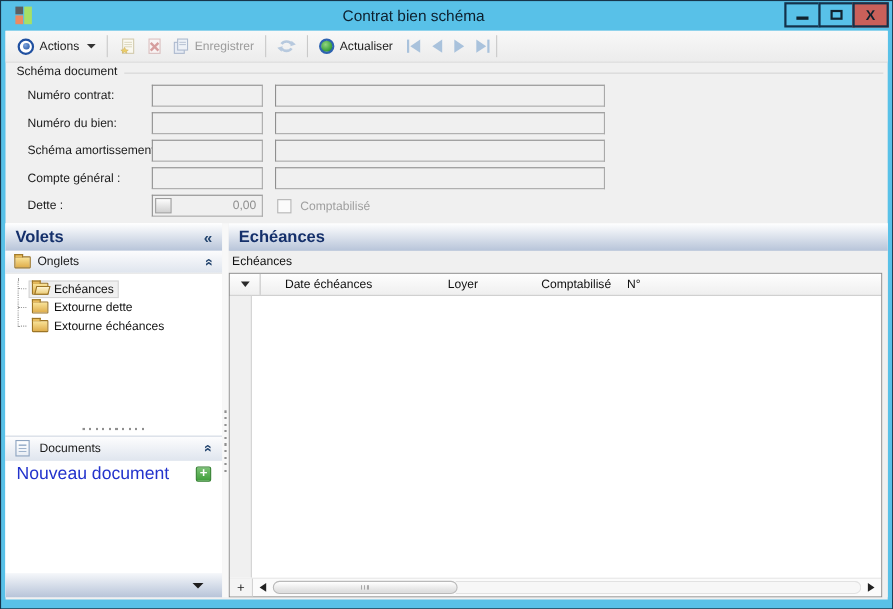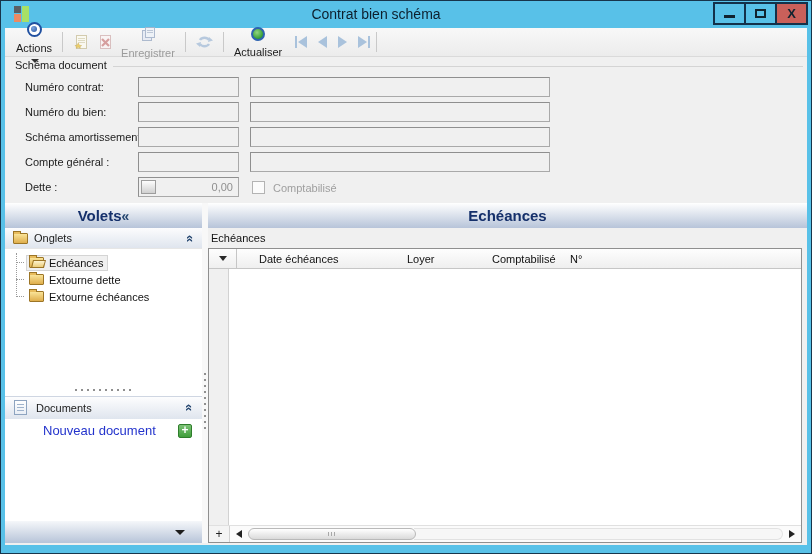--- a/index.html
+++ b/index.html
@@ -25,21 +25,21 @@
   .glyph-close { font-size:13px; font-weight:bold; color:#10232f; line-height:13px; }
 
   
   .content { position:absolute; left:4px; right:4px; top:27px; bottom:8px; background:#f0f0f0; }
 
   
   .toolbar { position:absolute; left:0; right:0; top:0; height:29px;
              background:linear-gradient(#f8f8f8,#ececec); border-bottom:1px solid #dadada;
              display:flex; align-items:center; padding:0 7px; }
   .tb-sep { width:1px; height:20px; background:#c9c9c9; margin:0 6px; flex:0 0 auto; }
-  .tb-btn { display:flex; align-items:center; gap:5px; padding:2px 4px; font-size:11px; color:#1c1c1c;flex-direction:column; }
+  .tb-btn { display:flex; align-items:center; gap:5px; padding:2px 4px; font-size:11px; color:#1c1c1c; }
   .tb-btn .lbl-dis { color:#9b9b9b; }
   .ic-actions { width:15px; height:15px; border-radius:50%; border:2px solid #2050a0;
                 background:#fff; display:flex; align-items:center; justify-content:center; }
   .ic-actions::after { content:""; width:6px; height:6px; border-radius:50%;
                 background:radial-gradient(circle at 35% 35%, #7fa6de, #2050a0); }
   .dd-arrow { width:0; height:0; border-left:4px solid transparent; border-right:4px solid transparent;
               border-top:4px solid #333; margin-left:2px; }
   .ic-actualiser { width:14px; height:14px; border-radius:50%; border:2px solid #2e63b0;
                 background:radial-gradient(circle at 40% 35%, #92d581, #2f9b2f 75%); }
   .nav { display:flex; align-items:center; gap:11px; margin-left:9px; }
@@ -63,21 +63,21 @@
   .inp.c2 { left:245px; width:300px; }
   .dette-btn { position:absolute; left:2px; top:2px; width:15px; height:14px;
                background:linear-gradient(#fdfdfd,#d0d0d0); border:1px solid #9d9d9d; }
   .dette-val { position:absolute; right:5px; top:3px; font-size:11px; color:#8f8f8f; }
   .chk { position:absolute; left:247px; top:4px; width:13px; height:13px;
          border:1px solid #b3b3b3; background:#fbfbfb; }
   .chk-lbl { position:absolute; left:268px; top:5px; font-size:11px; color:#9f9f9f; }
 
   
   .panel-head { height:25px; background:linear-gradient(#ffffff,#b7c4d9);
-                display:flex; align-items:center; justify-content:center;
+                display:flex; align-items:center; justify-content:space-between;
                 padding:0 9px; font-size:15px; font-weight:bold; color:#15306b; flex:0 0 auto; }
   .chev-left { font-size:14px; font-weight:bold; color:#24456f; }
   .chev-up { font-size:13px; font-weight:bold; color:#24456f; display:inline-block;
              transform:rotate(90deg); }
 
   
   .sidebar { position:absolute; left:0; top:175px; width:197px; height:340px;
              background:#fff; display:flex; flex-direction:column; }
   .bar-onglets { height:21px; background:linear-gradient(#fcfcfd,#dfe5ee);
                  display:flex; align-items:center; gap:6px; padding:0 8px;
@@ -105,21 +105,21 @@
   .bar-docs { height:23px; background:linear-gradient(#fdfdfe,#dfe5ee); border-top:1px solid #cfd6e2;
               display:flex; align-items:center; gap:9px; padding:0 9px; font-size:11px;
               color:#1a1a1a; flex:0 0 auto; }
   .page-icon { width:13px; height:15px; background:linear-gradient(#ffffff,#e9eef5);
                border:1px solid #8ea4c0; position:relative; flex:0 0 auto; }
   .page-icon::after { content:""; position:absolute; left:2px; right:2px; top:3px; height:8px;
                background:repeating-linear-gradient(#9fb3cc 0 1px,transparent 1px 3px); }
   .bar-docs .chev-up, .bar-onglets .chev-up { margin-left:auto; }
   .newdoc-row { height:24px; background:#fff; display:flex; align-items:center;
                 padding:0 10px; flex:0 0 auto; }
-  .link { font-size:13px; color:#2333cc;margin-left:28px; }
+  .link { font-size:16px; color:#2333cc; }
   .plus-btn { margin-left:auto; width:14px; height:14px; border:1px solid #2e7d2b; border-radius:2px;
               background:linear-gradient(#7cc276,#3f9e3a); color:#fff; font-size:12px;
               font-weight:bold; line-height:11px; text-align:center; }
   .sb-filler { flex:1 1 auto; background:#fff; }
   .sb-footer { height:22px; background:linear-gradient(#f5f7fa,#b7c4d9);
                display:flex; align-items:center; justify-content:flex-end;
                padding-right:17px; flex:0 0 auto; }
   .tri-down-lg { width:0; height:0; border-left:5px solid transparent;
                  border-right:5px solid transparent; border-top:5px solid #1e1e1e; }
 

